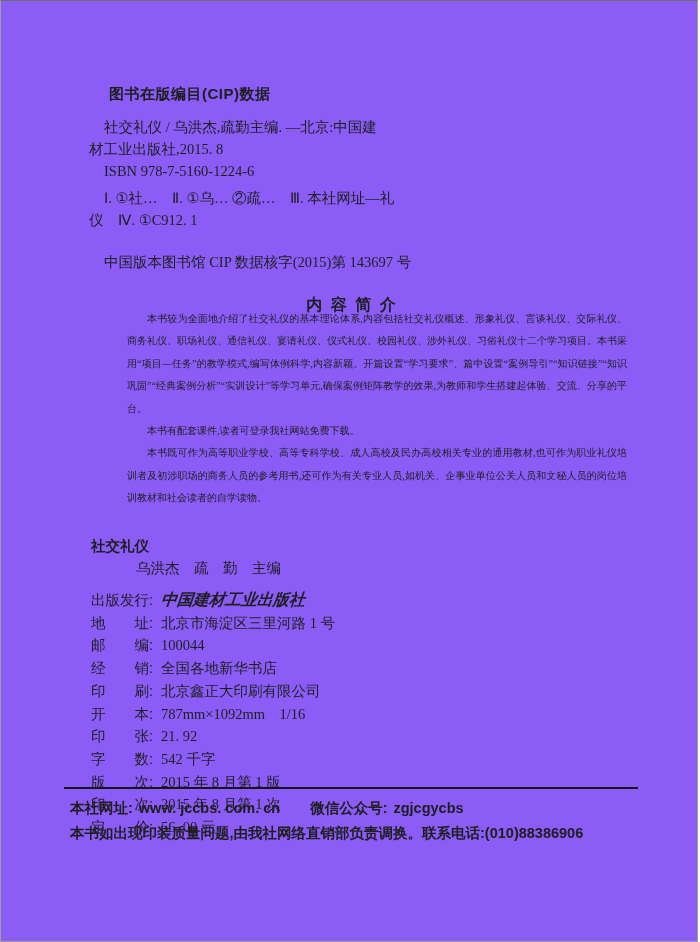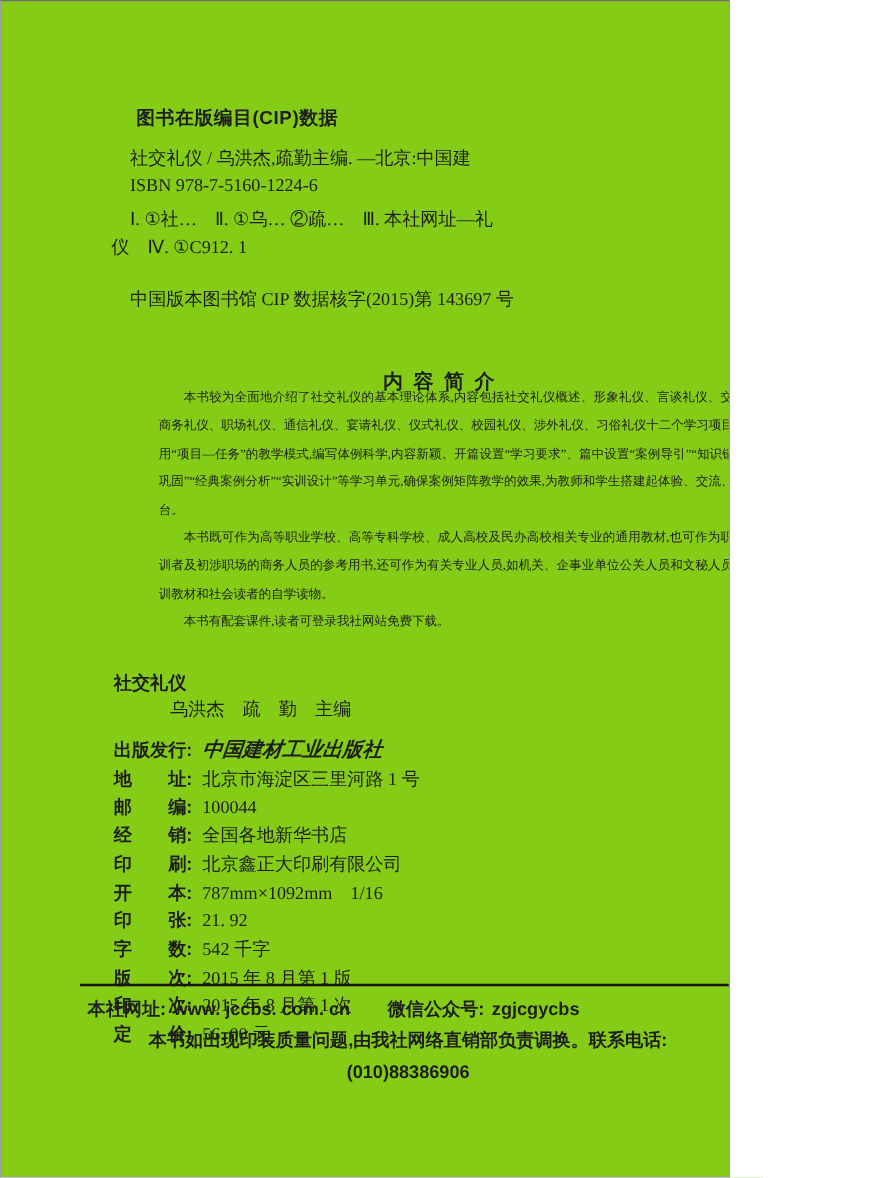--- a/index.html
+++ b/index.html
@@ -1,19 +1,19 @@
 <!DOCTYPE html>
 <html><head>
 <meta charset="utf-8">
 <style>
   html,body{margin:0;padding:0;background:#ffffff;}
   .page{
     position:relative;
-    width:584px;height:942px;
-    background:#84cc16;
+    width:698px;height:942px;
+    background:#8b5cf6;
     border:1px solid #9e9e9e;
     border-top-color:#6f6f6f;
     box-sizing:border-box;
     font-family:"Liberation Serif", serif;
     color:#1e1e1e;
     overflow:hidden;
   }
   
   .cip{position:absolute;top:84px;left:88px;font-size:14.5px;}
   .cip-heading{font-family:"Liberation Sans",sans-serif;font-weight:bold;font-size:15px;margin-left:20px;margin-bottom:12px;letter-spacing:.5px;}
@@ -21,52 +21,53 @@
   .ind{padding-left:15px;}
   .gap-top{margin-top:5px;}
   .gap-top-sm{margin-top:20px;}
   
   .intro-heading{position:absolute;top:270px;left:102px;width:498px;text-align:center;
     font-family:"Liberation Sans",sans-serif;font-weight:bold;font-size:16px;letter-spacing:2px;margin-top:24px;}
   .intro{position:absolute;top:307px;left:102px;width:500px;font-size:10px;line-height:22.4px;text-align:justify;margin-left:24px;}
   .intro p{margin:0;text-indent:2em;}
   
   .colophon{position:absolute;top:536px;left:90px;font-size:14.5px;}
-  .col-title{font-family:Liberation Serif, serif;font-weight:bold;line-height:21px;}
+  .col-title{font-family:Liberation Mono, monospace;font-weight:bold;line-height:21px;}
   .col-authors{line-height:21px;margin-bottom:10px;margin-left:45px;}
   .col-row{line-height:22.7px;white-space:pre;}
-  .col-label{font-family:"Liberation Sans",sans-serif;font-weight:bold;margin-right:8px;}
+  .col-label{font-family:"Liberation Sans",sans-serif;font-weight:normal;margin-right:8px;}
   .script-value{font-family:"DejaVu Serif",serif;font-style:italic;font-weight:bold;font-size:16px;display:inline-block;transform:skewX(-6deg);}
   
   .rule{position:absolute;top:786px;left:63px;width:574px;height:2px;background:#161616;}
   .footer{position:absolute;top:795px;left:69px;font-family:"Liberation Sans",sans-serif;font-weight:bold;font-size:14.5px;}
   .footer-line1{line-height:25px;}
   .footer-line2{line-height:25px;text-align:center;}
   .wechat-label{margin-left:30px;}
   .site-url,.wechat-account{margin-left:6px;}
 </style>
 </head>
 <body>
 
 <div class="page">
 
   <div class="cip">
     <div class="cip-heading">图书在版编目(CIP)数据</div>
     <div class="cip-line ind">社交礼仪 / 乌洪杰,疏勤主编. —北京:中国建</div>
+    <div class="cip-line">材工业出版社,2015. 8</div>
     <div class="cip-line ind">ISBN 978-7-5160-1224-6</div>
     <div class="cip-line ind gap-top">Ⅰ. ①社…　Ⅱ. ①乌… ②疏…　Ⅲ. 本社网址—礼</div>
     <div class="cip-line">仪　Ⅳ. ①C912. 1</div>
     <div class="cip-line ind gap-top-sm">中国版本图书馆 CIP 数据核字(2015)第 143697 号</div>
   </div>
 
   <div class="intro-heading">内 容 简 介</div>
   <div class="intro">
     <p>本书较为全面地介绍了社交礼仪的基本理论体系,内容包括社交礼仪概述、形象礼仪、言谈礼仪、交际礼仪、商务礼仪、职场礼仪、通信礼仪、宴请礼仪、仪式礼仪、校园礼仪、涉外礼仪、习俗礼仪十二个学习项目。本书采用“项目—任务”的教学模式,编写体例科学,内容新颖。开篇设置“学习要求”、篇中设置“案例导引”“知识链接”“知识巩固”“经典案例分析”“实训设计”等学习单元,确保案例矩阵教学的效果,为教师和学生搭建起体验、交流、分享的平台。</p>
+    <p>本书有配套课件,读者可登录我社网站免费下载。</p>
     <p>本书既可作为高等职业学校、高等专科学校、成人高校及民办高校相关专业的通用教材,也可作为职业礼仪培训者及初涉职场的商务人员的参考用书,还可作为有关专业人员,如机关、企事业单位公关人员和文秘人员的岗位培训教材和社会读者的自学读物。</p>
-    <p>本书有配套课件,读者可登录我社网站免费下载。</p>
   </div>
 
   <div class="colophon">
     <div class="col-title">社交礼仪</div>
     <div class="col-authors">乌洪杰　疏　勤　主编</div>
 
     <div class="col-row"><span class="col-label">出版发行:</span><span class="script-value">中国建材工业出版社</span></div>
     <div class="col-row"><span class="col-label">地　　址:</span><span>北京市海淀区三里河路 1 号</span></div>
     <div class="col-row"><span class="col-label">邮　　编:</span><span>100044</span></div>
     <div class="col-row"><span class="col-label">经　　销:</span><span>全国各地新华书店</span></div>

